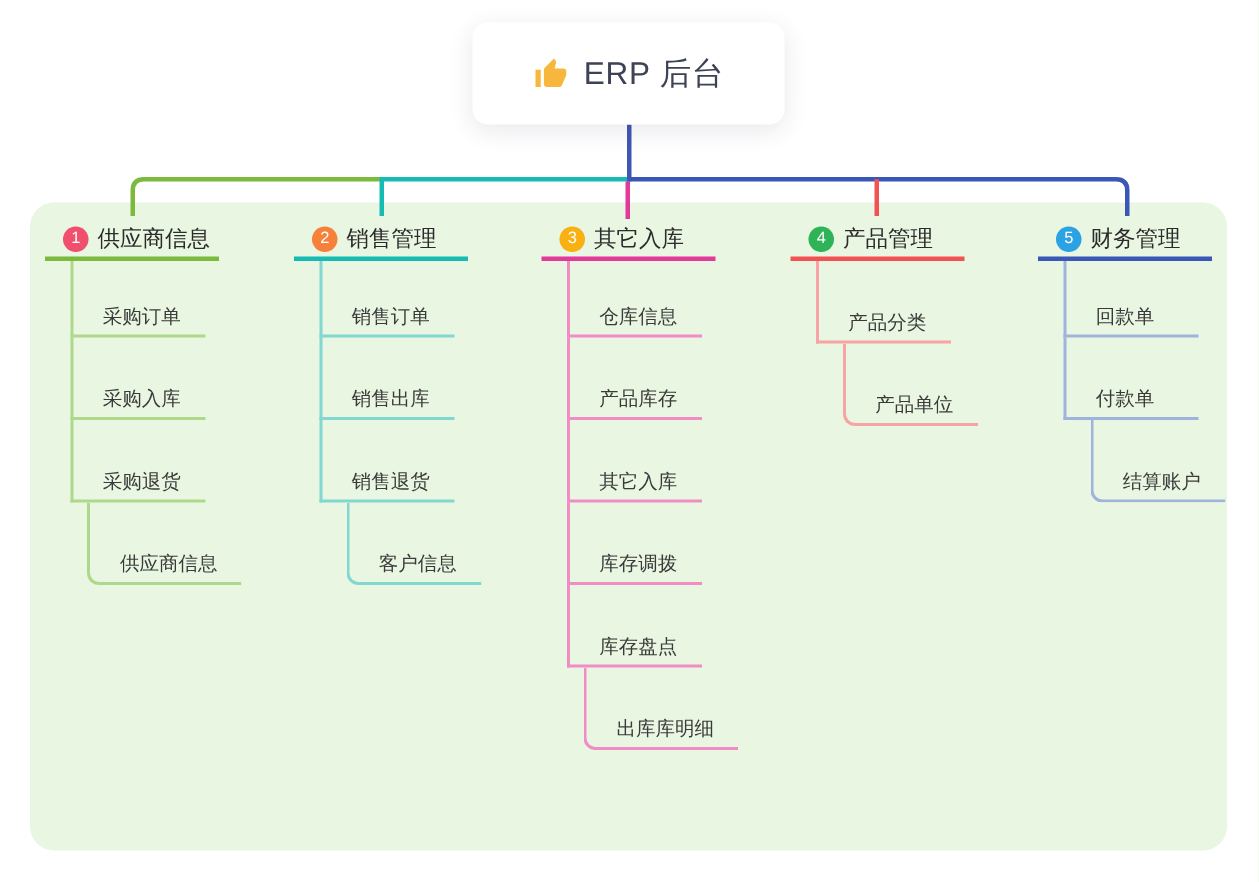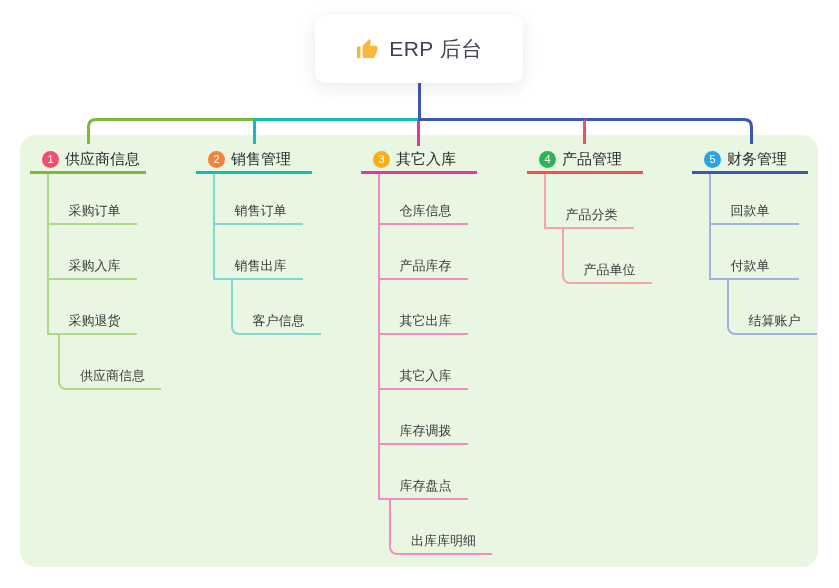--- a/index.html
+++ b/index.html
@@ -111,40 +111,40 @@
     <span class="badge">2</span>
     <span class="blabel">销售管理</span>
   </div>
   <div class="items">
       <div class="item first">
         <span>销售订单</span>
       </div>
       <div class="item">
         <span>销售出库</span>
       </div>
+      <div class="item">
+        <span>销售退货</span>
+      </div>
       <div class="item last">
         <span>客户信息</span>
       </div>
     </div>
 </div>
 
 <div class="branch" style="left: 361px; --c: #e3399a; --lc: #f18cc5; --bc: #f8b013;">
   <div class="bhead">
     <span class="badge">3</span>
     <span class="blabel">其它入库</span>
   </div>
   <div class="items">
       <div class="item first">
         <span>仓库信息</span>
       </div>
       <div class="item">
         <span>产品库存</span>
-      </div>
-      <div class="item">
-        <span>其它出库</span>
       </div>
       <div class="item">
         <span>其它入库</span>
       </div>
       <div class="item">
         <span>库存调拨</span>
       </div>
       <div class="item">
         <span>库存盘点</span>
       </div>

